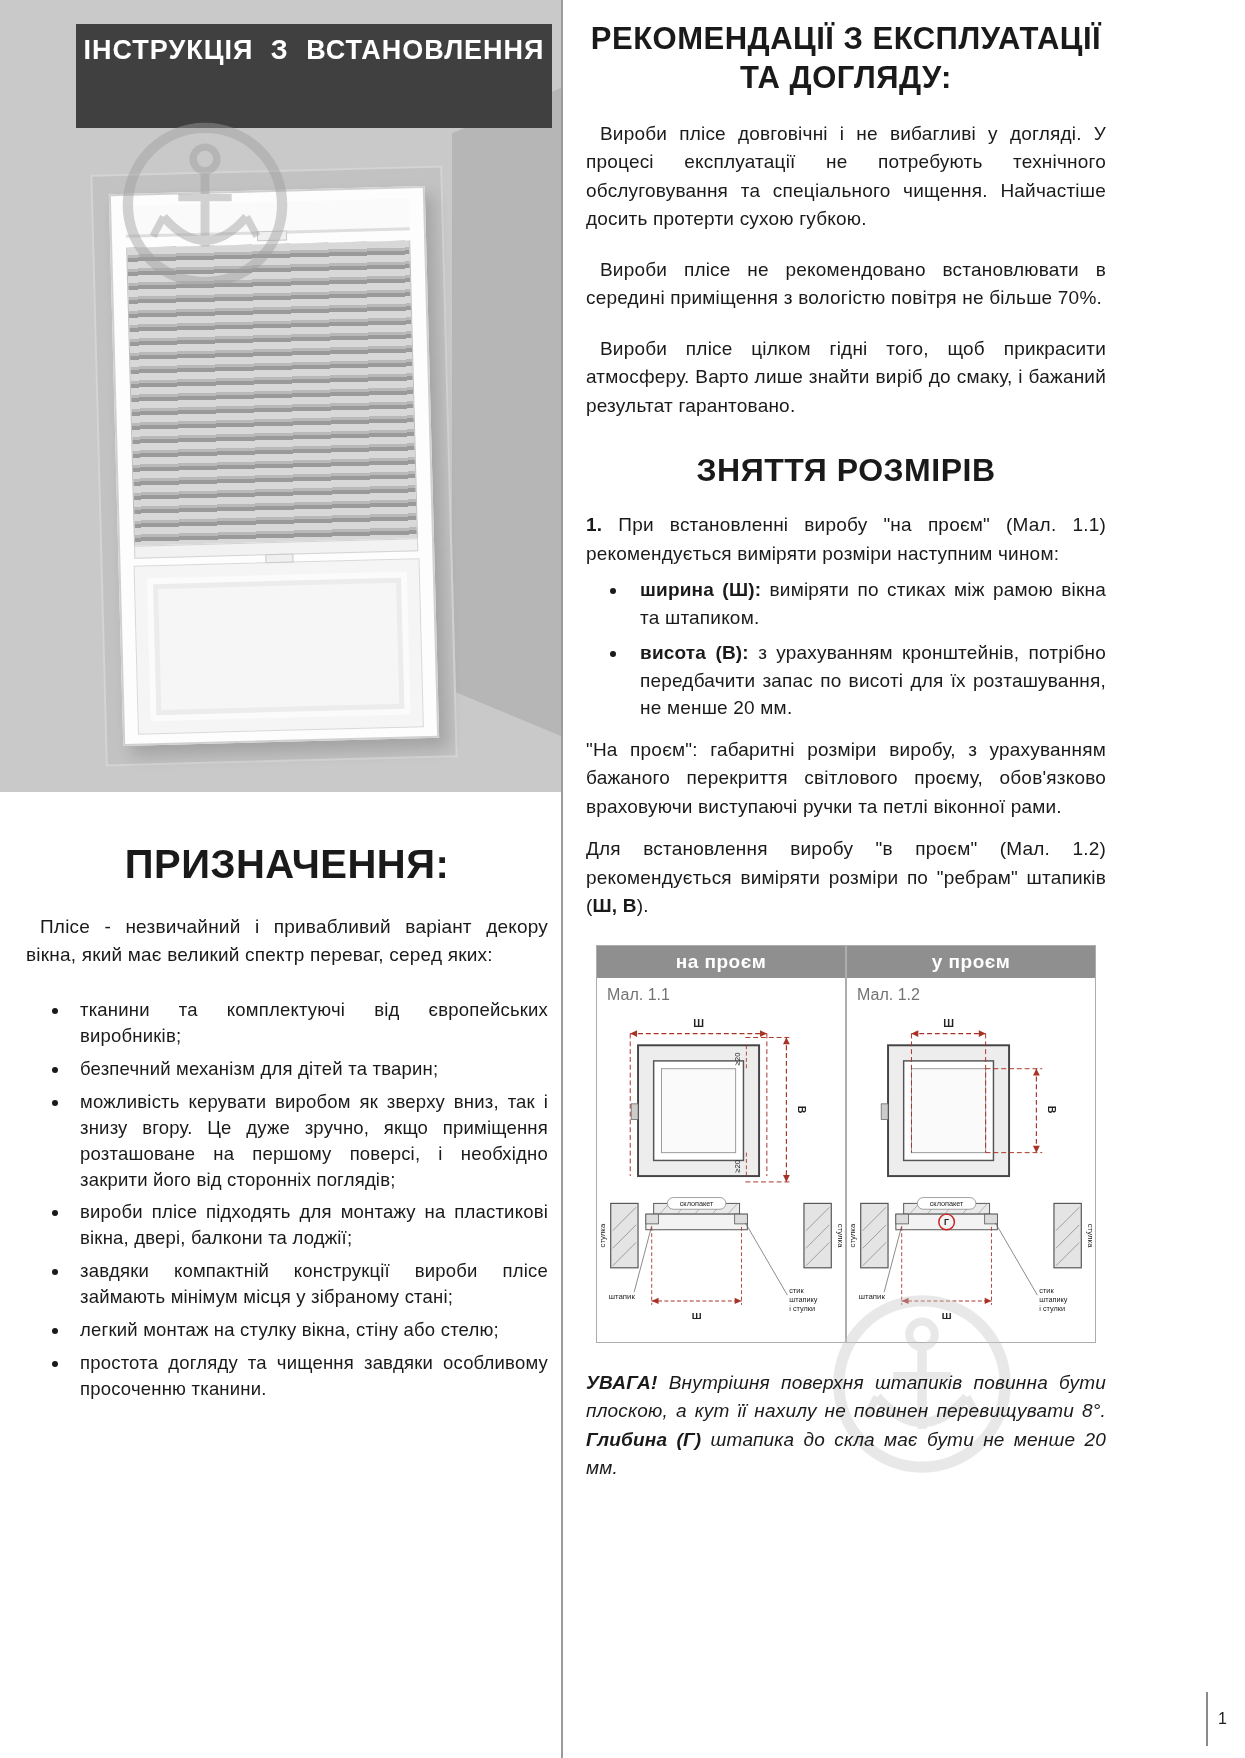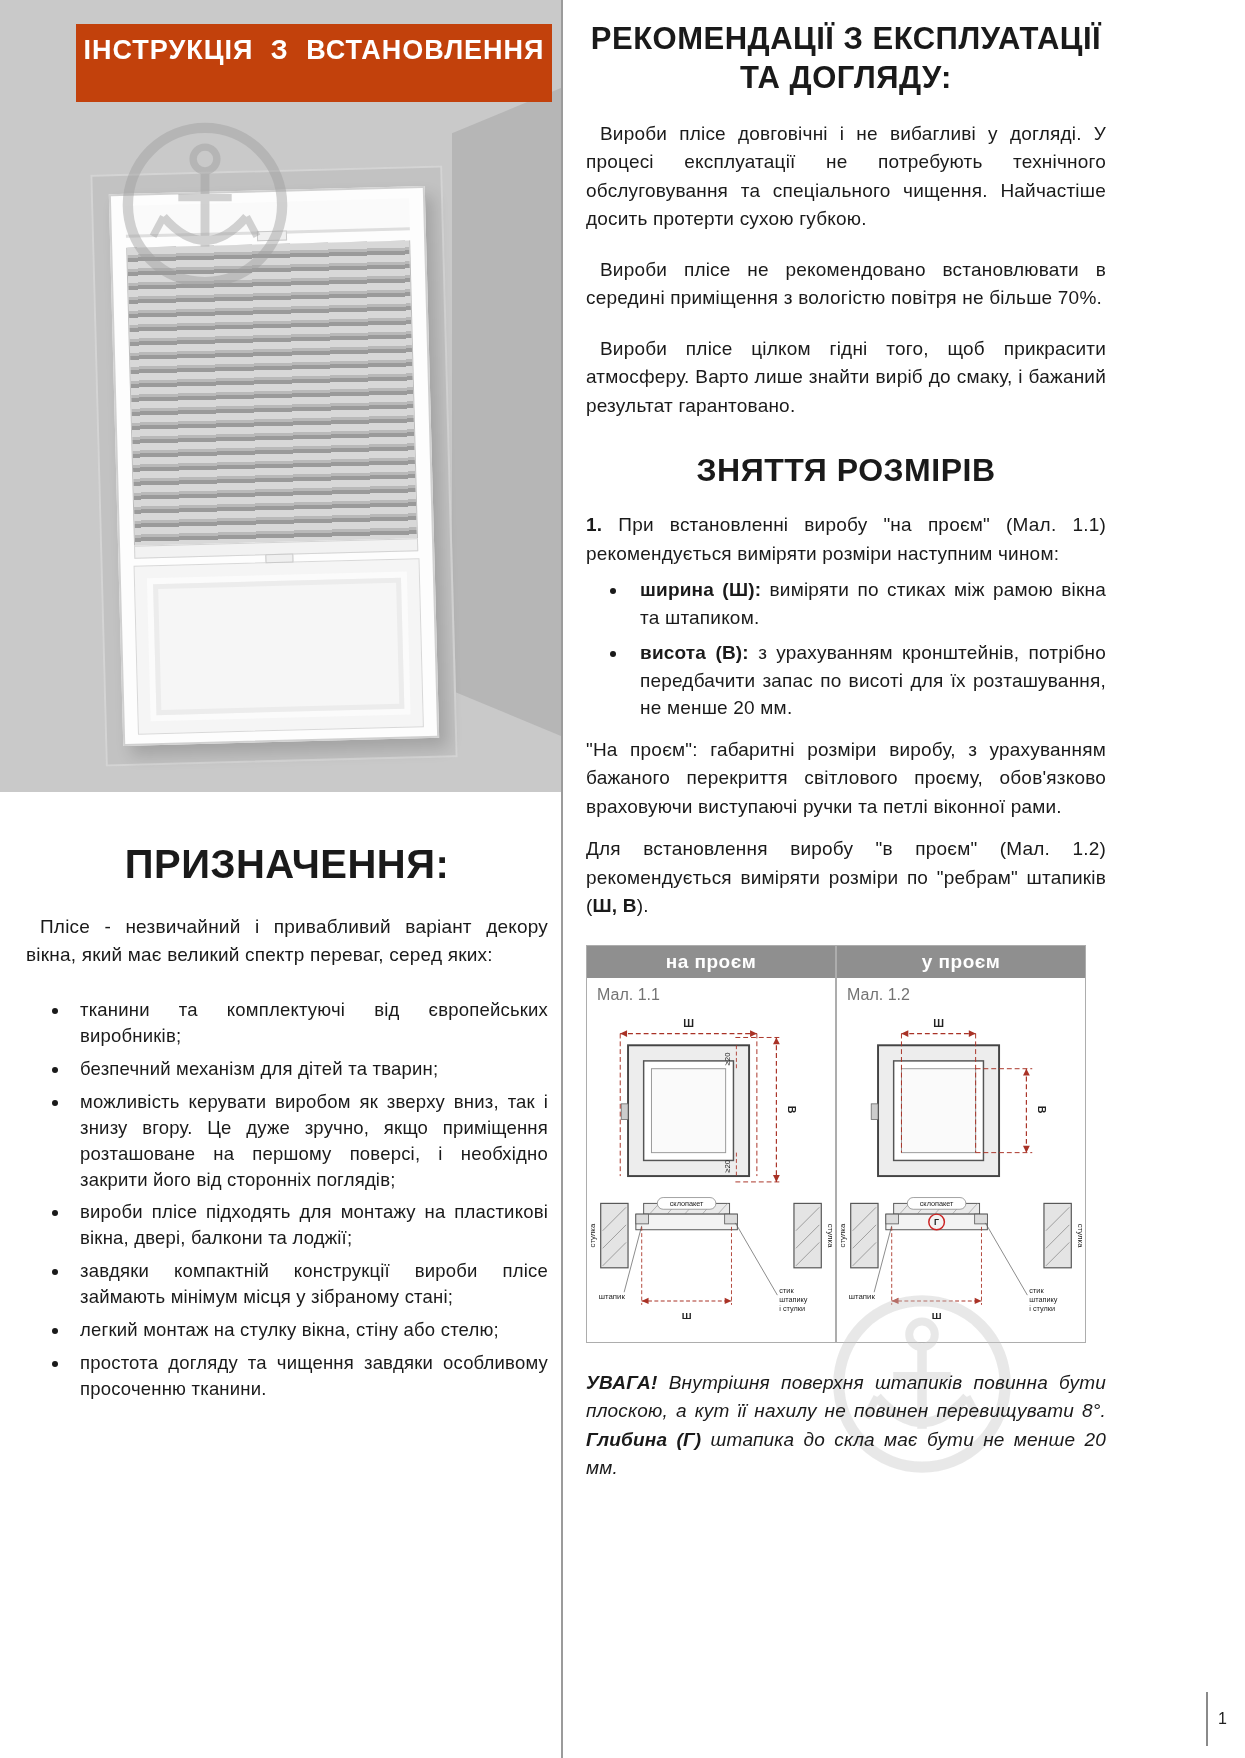--- a/index.html
+++ b/index.html
@@ -5,21 +5,21 @@
   * { margin:0; padding:0; box-sizing:border-box; }
   html,body { background:#ffffff; }
   body { font-family:"Liberation Sans", sans-serif; color:#1a1a1a; }
   .page { position:relative; width:1245px; height:1758px; background:#ffffff; overflow:hidden; }
 
   
   .divider { position:absolute; left:561px; top:0; width:2px; height:1758px; background:#9b9b9b; }
 
   
   .gray-area { position:absolute; left:0; top:0; width:561px; height:792px; background:#c9c9c9; }
-  .header-box { position:absolute; left:76px; top:24px; width:476px; height:78px; background:#c2410c;
+  .header-box { position:absolute; left:76px; top:24px; width:476px; height:104px; background:#404040;
                 color:#ffffff; text-align:center; font-weight:bold; font-size:27px; line-height:1.35;
                 letter-spacing:1px; word-spacing:9px; padding-top:8px; z-index:4; }
 
   .recess { position:absolute; left:452px; top:88px; width:109px; height:648px; background:#b6b6b6;
             clip-path:polygon(0 7%, 100% 0, 100% 100%, 0 93%); }
 
   .opening { position:absolute; left:98px; top:170px; width:352px; height:592px;
              border:2px solid #d4d4d4; transform:rotate(-1.5deg); background:#c2c2c2; }
 
   .window-outer { position:absolute; left:116px; top:190px; width:316px; height:552px; background:#fdfdfd;
@@ -50,21 +50,21 @@
   .col-right { position:absolute; left:586px; top:0; width:520px; }
   .rec-title { margin-top:20px; text-align:center; font-size:31px; font-weight:bold; line-height:1.25; letter-spacing:.5px; }
   .sec-title { margin-top:32px; text-align:center; font-size:32px; font-weight:bold; letter-spacing:.5px; }
   .body-p { margin-top:22px; font-size:19px; line-height:1.5; text-align:justify; letter-spacing:.2px; }
   .body-p.indent { text-indent:14px; }
   .body-p.tight { margin-top:14px; }
   .r-bullets { margin-top:6px; padding-left:42px; }
   .r-bullets li { list-style:disc outside; font-size:19px; line-height:1.45; text-align:justify;
                   padding-left:12px; margin-top:8px; letter-spacing:.2px; }
 
-  .diagrams { margin-top:24px; display:flex; justify-content:flex-start; position:relative; z-index:1; }
+  .diagrams { margin-top:24px; display:flex; justify-content:center; position:relative; z-index:1; }
   .panel { width:250px; background:#ffffff; border:1px solid #adadad; }
   .panel-header { height:32px; background:#8f8f8f; color:#ffffff; font-weight:bold; font-size:19px;
                   display:flex; align-items:center; justify-content:center; letter-spacing:.5px; }
   .panel-body { padding:4px 2px 2px 2px; background:#ffffff; }
   .fig-label { font-size:16px; margin:4px 0 12px 8px; color:#737373; }
   svg.diagram { width:100%; height:auto; display:block; }
   svg.diagram text { font-family:"Liberation Sans", sans-serif; fill:#222222; }
 
   .attention { margin-top:26px; position:relative; z-index:3;font-style:italic; }
 

